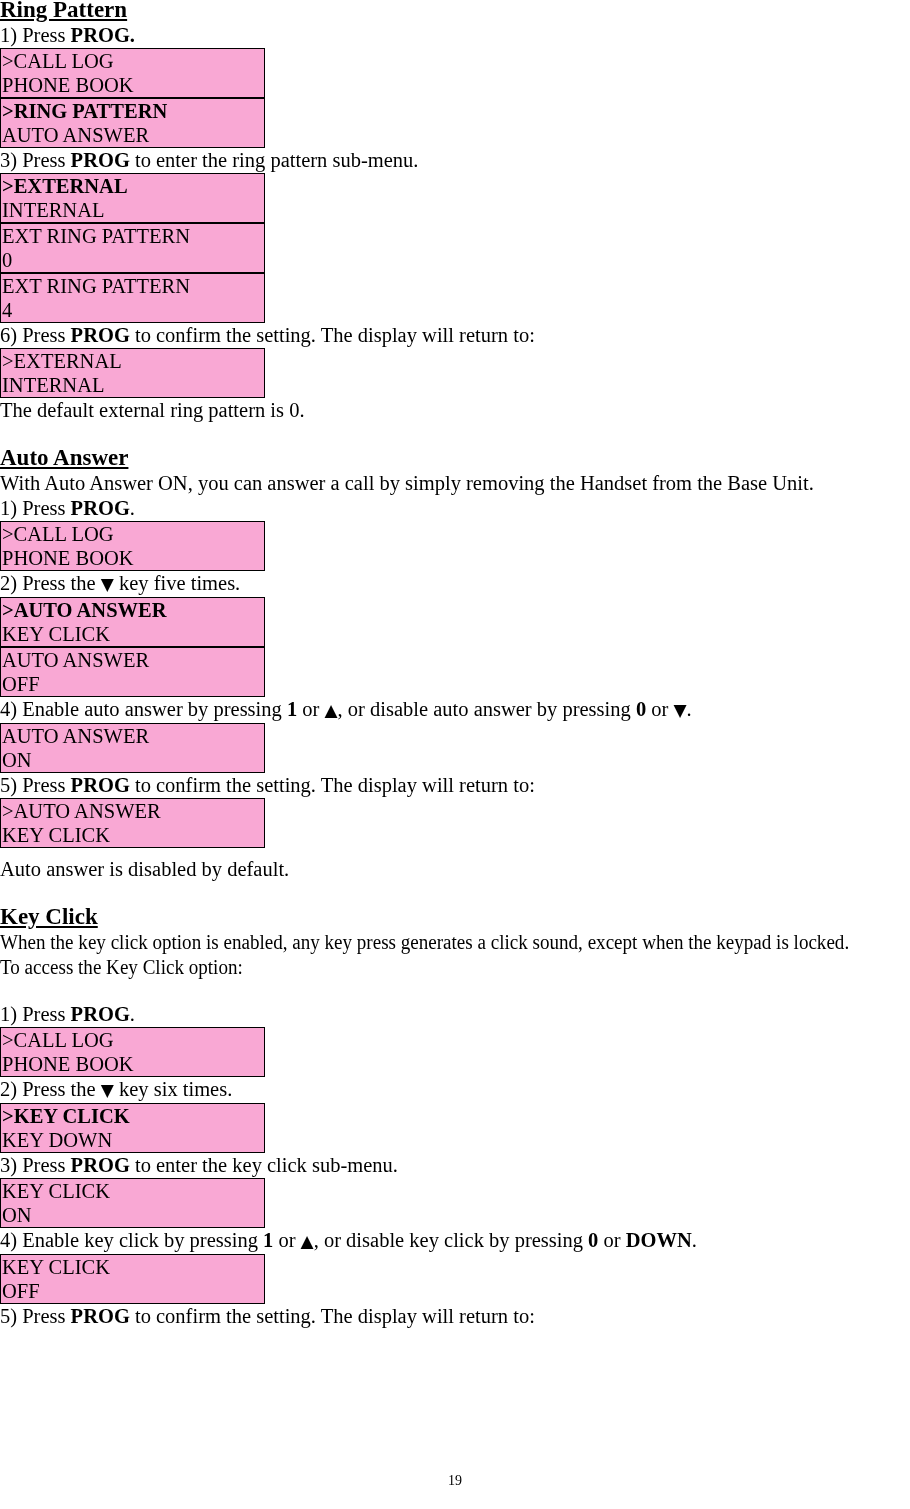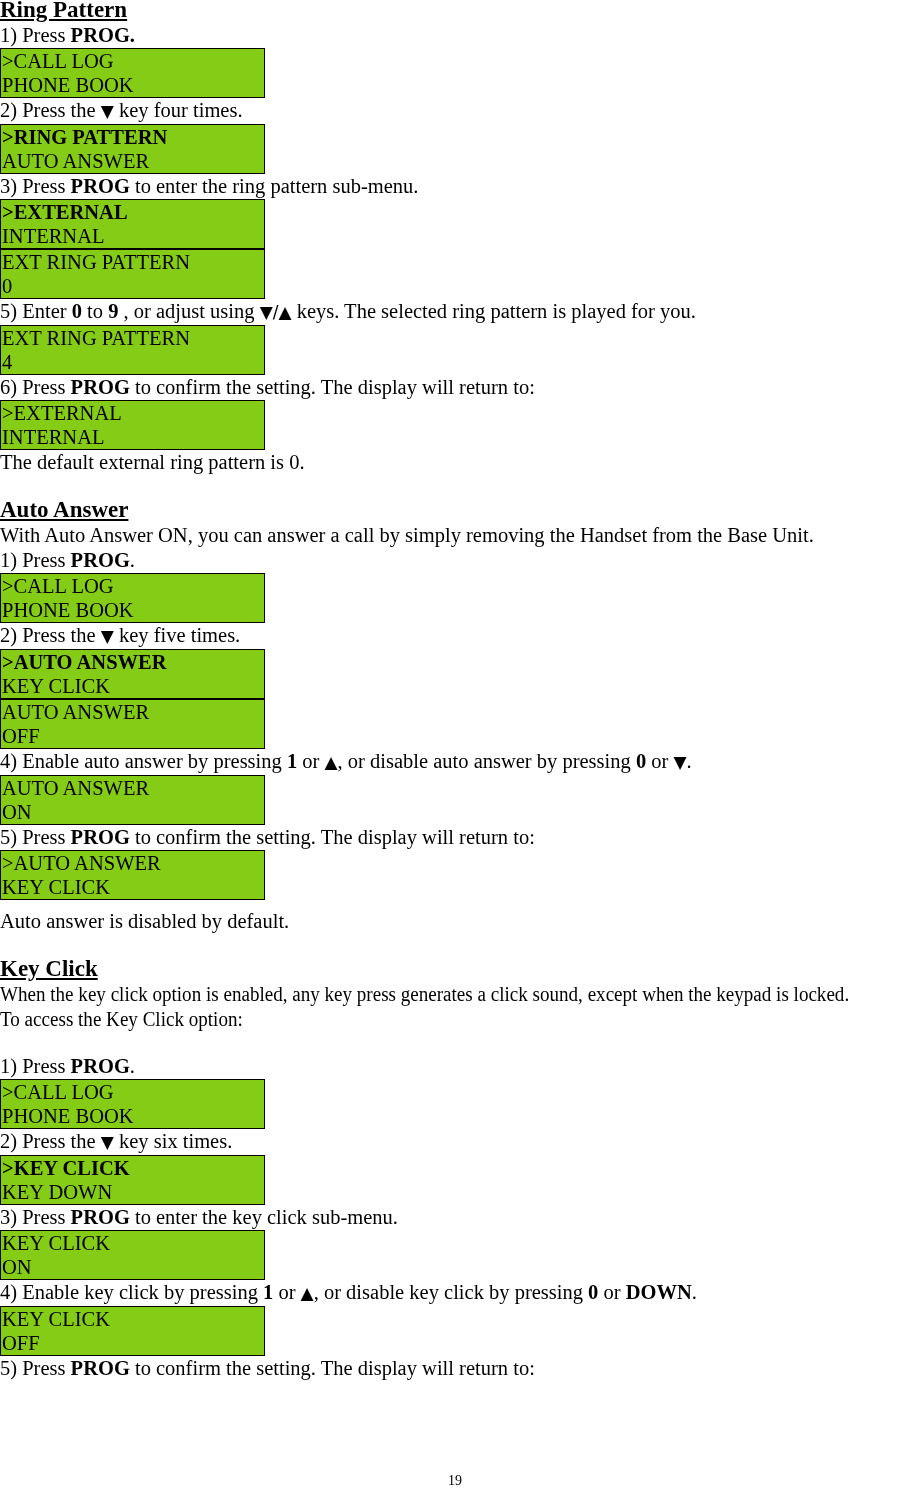--- a/index.html
+++ b/index.html
@@ -42,21 +42,21 @@
   }
   .heading-wrap { line-height: 26px; height: 26px; }
 
   
   .screen {
     border: 1.3px solid #000000;
     width: 265px;
     box-sizing: border-box;
     padding: 0;
     margin: 0;
-    background: #84cc16;
+    background: #f9a8d4;
   }
   .screen .srow {
     font-size: 20.5px;
     line-height: 24px;
     height: 24px;
     white-space: nowrap;
     padding-left: 1px;
   }
   .screen .srow.bold { font-weight: bold; }
 
@@ -95,23 +95,20 @@
 
   <div class="line">
     <span>1) Press </span><b>PROG.</b>
   </div>
 
   <div class="screen">
     <div class="srow">&gt;CALL LOG</div>
     <div class="srow"> PHONE BOOK</div>
   </div>
 
-  <div class="line">
-    <span>2) Press the </span><span class="arrow">▼</span><span> key four times.</span>
-  </div>
 
   <div class="screen">
     <div class="srow bold">&gt;RING PATTERN</div>
     <div class="srow"> AUTO ANSWER</div>
   </div>
 
   <div class="line">
     <span>3) Press </span><b>PROG</b><span> to enter the ring pattern sub-menu.</span>
   </div>
 
@@ -119,23 +116,20 @@
     <div class="srow bold">&gt;EXTERNAL</div>
     <div class="srow"> INTERNAL</div>
   </div>
 
 
   <div class="screen">
     <div class="srow">EXT RING PATTERN</div>
     <div class="srow">0</div>
   </div>
 
-  <div class="line">
-    <span>5) Enter  </span><b>0</b><span> to </span><b>9</b><span> , or adjust using </span><span class="arrow">▼/▲</span><span> keys. The selected ring pattern is played for you.</span>
-  </div>
 
   <div class="screen">
     <div class="srow">EXT RING PATTERN</div>
     <div class="srow">4</div>
   </div>
 
   <div class="line">
     <span>6) Press </span><b>PROG</b><span> to confirm the setting.  The display will return to:</span>
   </div>
 

